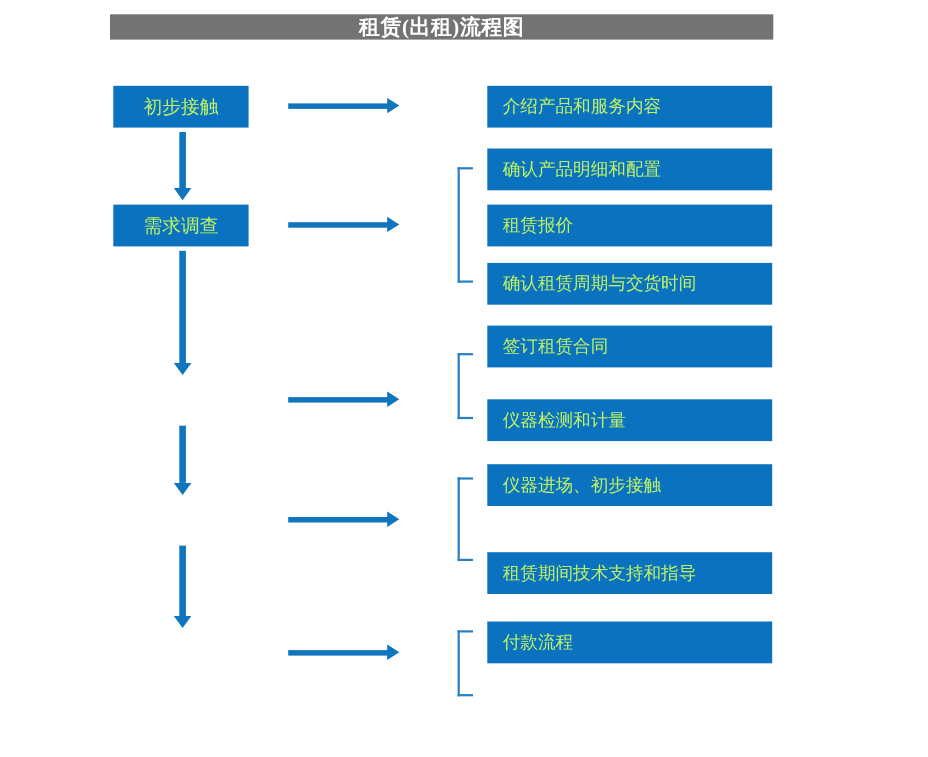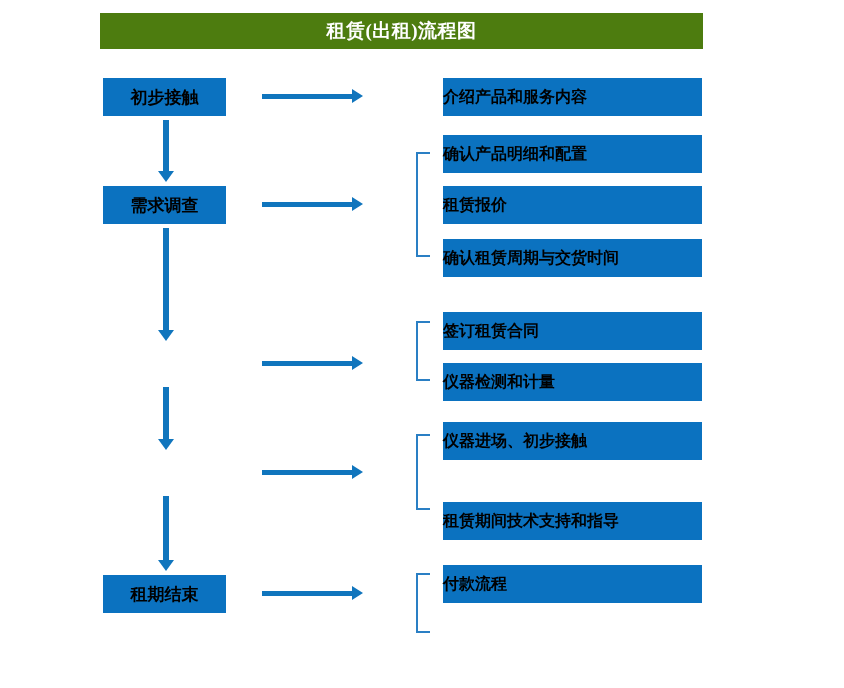--- a/index.html
+++ b/index.html
@@ -19,54 +19,55 @@
     height: 688px;
     background: #ffffff;
   }
 
   
   .title-bar {
     position: absolute;
     left: 100px;
     top: 13px;
     width: 603px;
-    height: 36px;
-    background: #4d7c0f;
+    height: 23px;
+    background: #737373;
     color: #ffffff;
     display: flex;
     align-items: center;
     justify-content: center;
     font-size: 19px;
     font-weight: bold;
     letter-spacing: 0.5px;
   }
 
   
   .box {
     position: absolute;
     background: #0b72c0;
-    color: #000000;
+    color: #bef264;
     display: flex;
     align-items: center;
-    font-weight: bold;
+    font-weight: normal;
     box-sizing: border-box;
     text-align: right;
   }
   .box.stage {
     left: 103px;
     width: 123px;
     height: 38px;
     justify-content: center;
     font-size: 17px;
   }
   .box.detail {
     left: 443px;
     width: 259px;
     height: 38px;
     justify-content: flex-start;
+    padding-left: 14px;
     font-size: 16px;
   }
 
   
   .arrow-h {
     position: absolute;
     height: 18px;
   }
   .arrow-h .shaft {
     position: absolute;
@@ -119,21 +120,20 @@
 </style>
 </head>
 <body>
 
 <div id="canvas">
 
   <div class="title-bar">租赁(出租)流程图</div>
 
   <div class="box stage" style="top:78px">初步接触</div>
   <div class="box stage" style="top:186px">需求调查</div>
-  <div class="box stage" style="top:575px">租期结束</div>
 
   <div class="arrow-v" style="left:155px; top:120px; height:62px">
     <div class="shaft" style="height:51px"></div>
     <div class="head"></div>
   </div>
   <div class="arrow-v" style="left:155px; top:228px; height:113px">
     <div class="shaft" style="height:102px"></div>
     <div class="head"></div>
   </div>
   <div class="arrow-v" style="left:155px; top:387px; height:63px">
@@ -167,21 +167,21 @@
   </div>
 
   <div class="box detail" style="top:78px">介绍产品和服务内容</div>
 
   <div class="bracket" style="left:416px; top:152px; height:105px"></div>
   <div class="box detail" style="top:135px">确认产品明细和配置</div>
   <div class="box detail" style="top:186px">租赁报价</div>
   <div class="box detail" style="top:239px">确认租赁周期与交货时间</div>
 
   <div class="bracket" style="left:416px; top:321px; height:60px"></div>
-  <div class="box detail" style="top:312px">签订租赁合同</div>
+  <div class="box detail" style="top:296px">签订租赁合同</div>
   <div class="box detail" style="top:363px">仪器检测和计量</div>
 
   <div class="bracket" style="left:416px; top:434px; height:76px"></div>
   <div class="box detail" style="top:422px">仪器进场、初步接触</div>
   <div class="box detail" style="top:502px">租赁期间技术支持和指导</div>
 
   <div class="bracket" style="left:416px; top:573px; height:60px"></div>
   <div class="box detail" style="top:565px">付款流程</div>
 
 </div>

